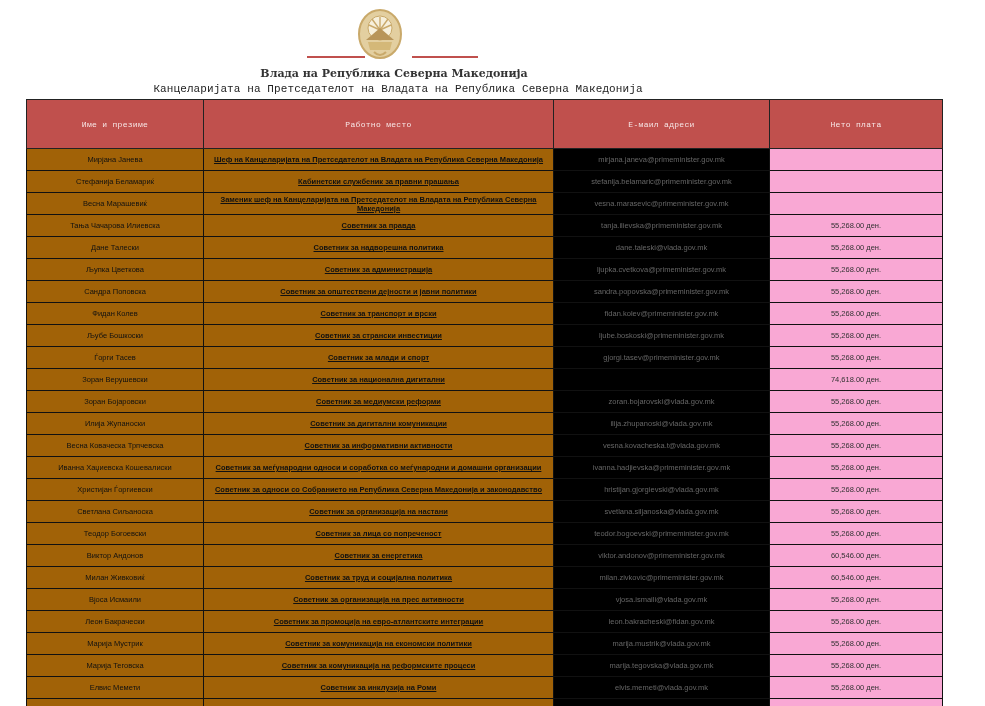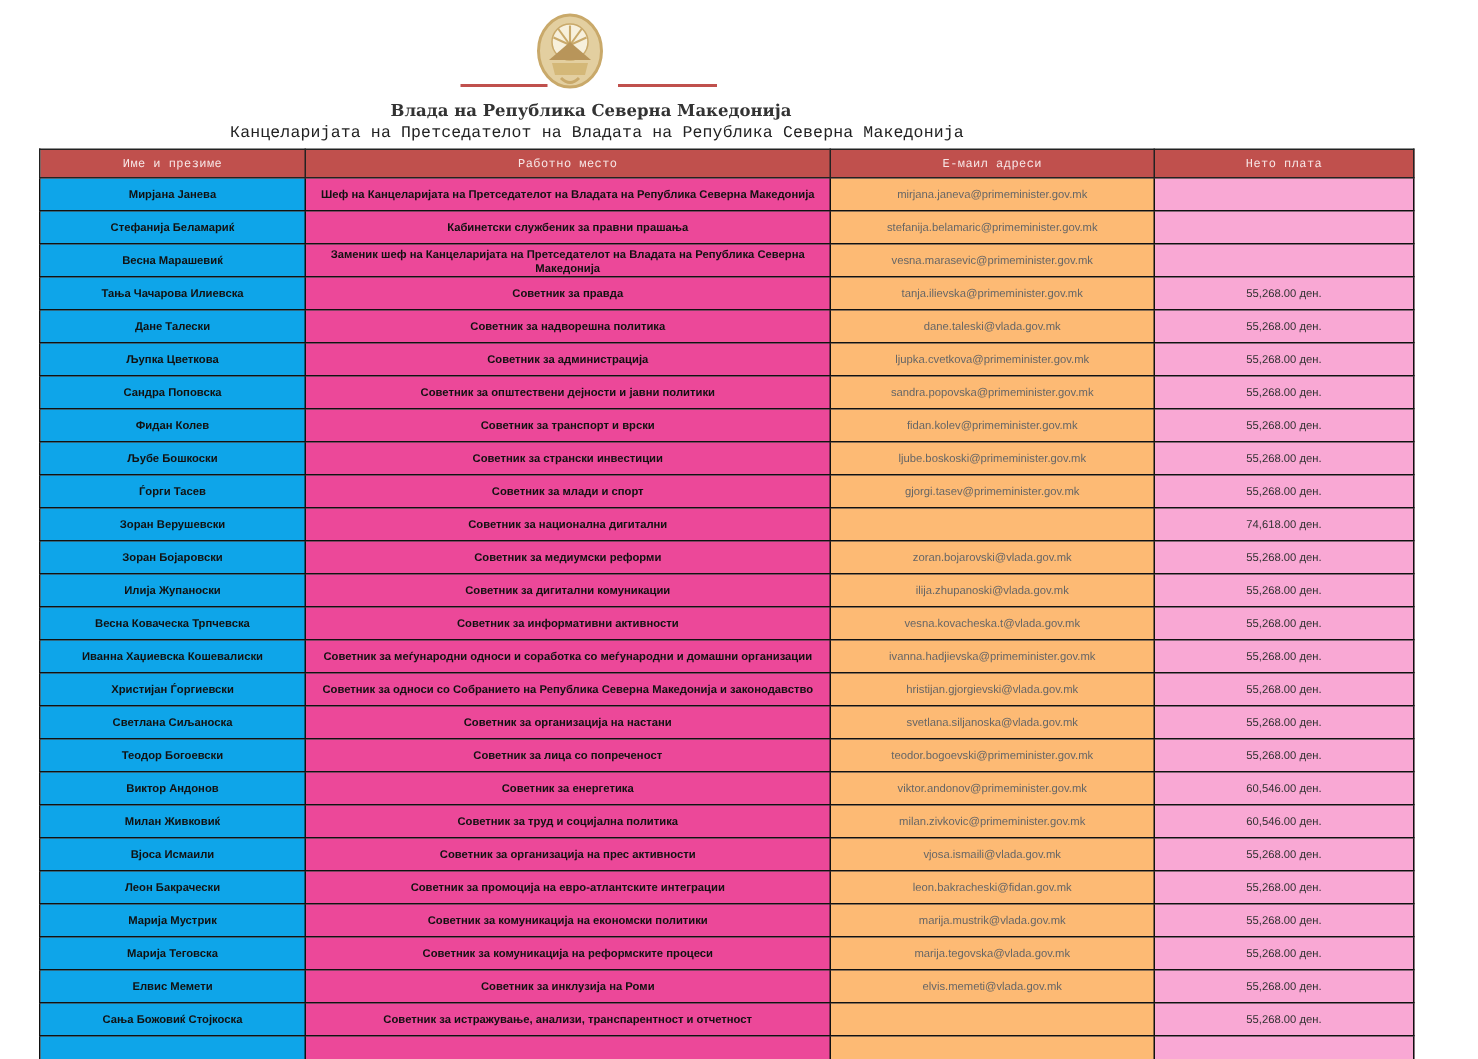--- a/index.html
+++ b/index.html
@@ -10,26 +10,26 @@
     .rule { position: absolute; top: 56px; height: 2px; background: #c0504d; }
     .rule.left { left: 307px; width: 58px; }
     .rule.right { left: 412px; width: 66px; }
     .gov-title { position: absolute; top: 67px; left: 0; width: 788px; text-align: center;
       font-family: "DejaVu Serif", serif; font-size: 11px; font-weight: bold; color: #333; }
     .office-title { position: absolute; top: 83px; left: 0; width: 796px; text-align: center;
       font-family: "Liberation Mono", monospace; font-size: 11px; font-weight: normal; color: #222; letter-spacing: 0.1px; }
 
     table.staff { position: absolute; left: 26px; top: 99px; width: 916px; border-collapse: collapse; table-layout: fixed; }
     table.staff th { background: #c0504d; color: #f7e6e6; font-family: "Liberation Mono", monospace;
-      font-weight: normal; font-size: 8px; height: 16px; border: 1px solid #222; padding: 1px; letter-spacing: 0.3px; }
+      font-weight: normal; font-size: 8px; height: 16px; border: 1px solid #222; padding: 16px; letter-spacing: 0.3px; }
     table.staff td { border: 1px solid #111; height: 21px; padding: 0 4px; text-align: center;
       font-family: "Liberation Sans", sans-serif; font-size: 7.5px; line-height: 9px; }
-    td.name { background: #0ea5e9; color: #111; font-weight: bold; }
-    td.position { background: #ec4899; color: #111; font-weight: bold; }
-    td.email { background: #fdba74; color: #666; font-size: 7px; }
+    td.name { background: #a16207; color: #111; font-weight: normal; }
+    td.position { background: #a16207; color: #111; font-weight: bold; text-decoration: underline; }
+    td.email { background: #000000; color: #666; font-size: 7px; }
     td.salary { background: #f9a8d4; color: #333; font-size: 8px; }
     col.c1 { width: 177px; } col.c2 { width: 350px; } col.c3 { width: 216px; } col.c4 { width: 173px; }
   </style>
 </head>
 <body>
 
 <div class="header">
   <svg class="emblem" viewBox="0 0 46 54">
     <ellipse cx="23" cy="26" rx="21" ry="24" fill="#e3cfa0" stroke="#c9a96a" stroke-width="2"></ellipse>
     <circle cx="23" cy="20" r="12" fill="#f7f0dc" stroke="#c9a96a" stroke-width="1"></circle>

